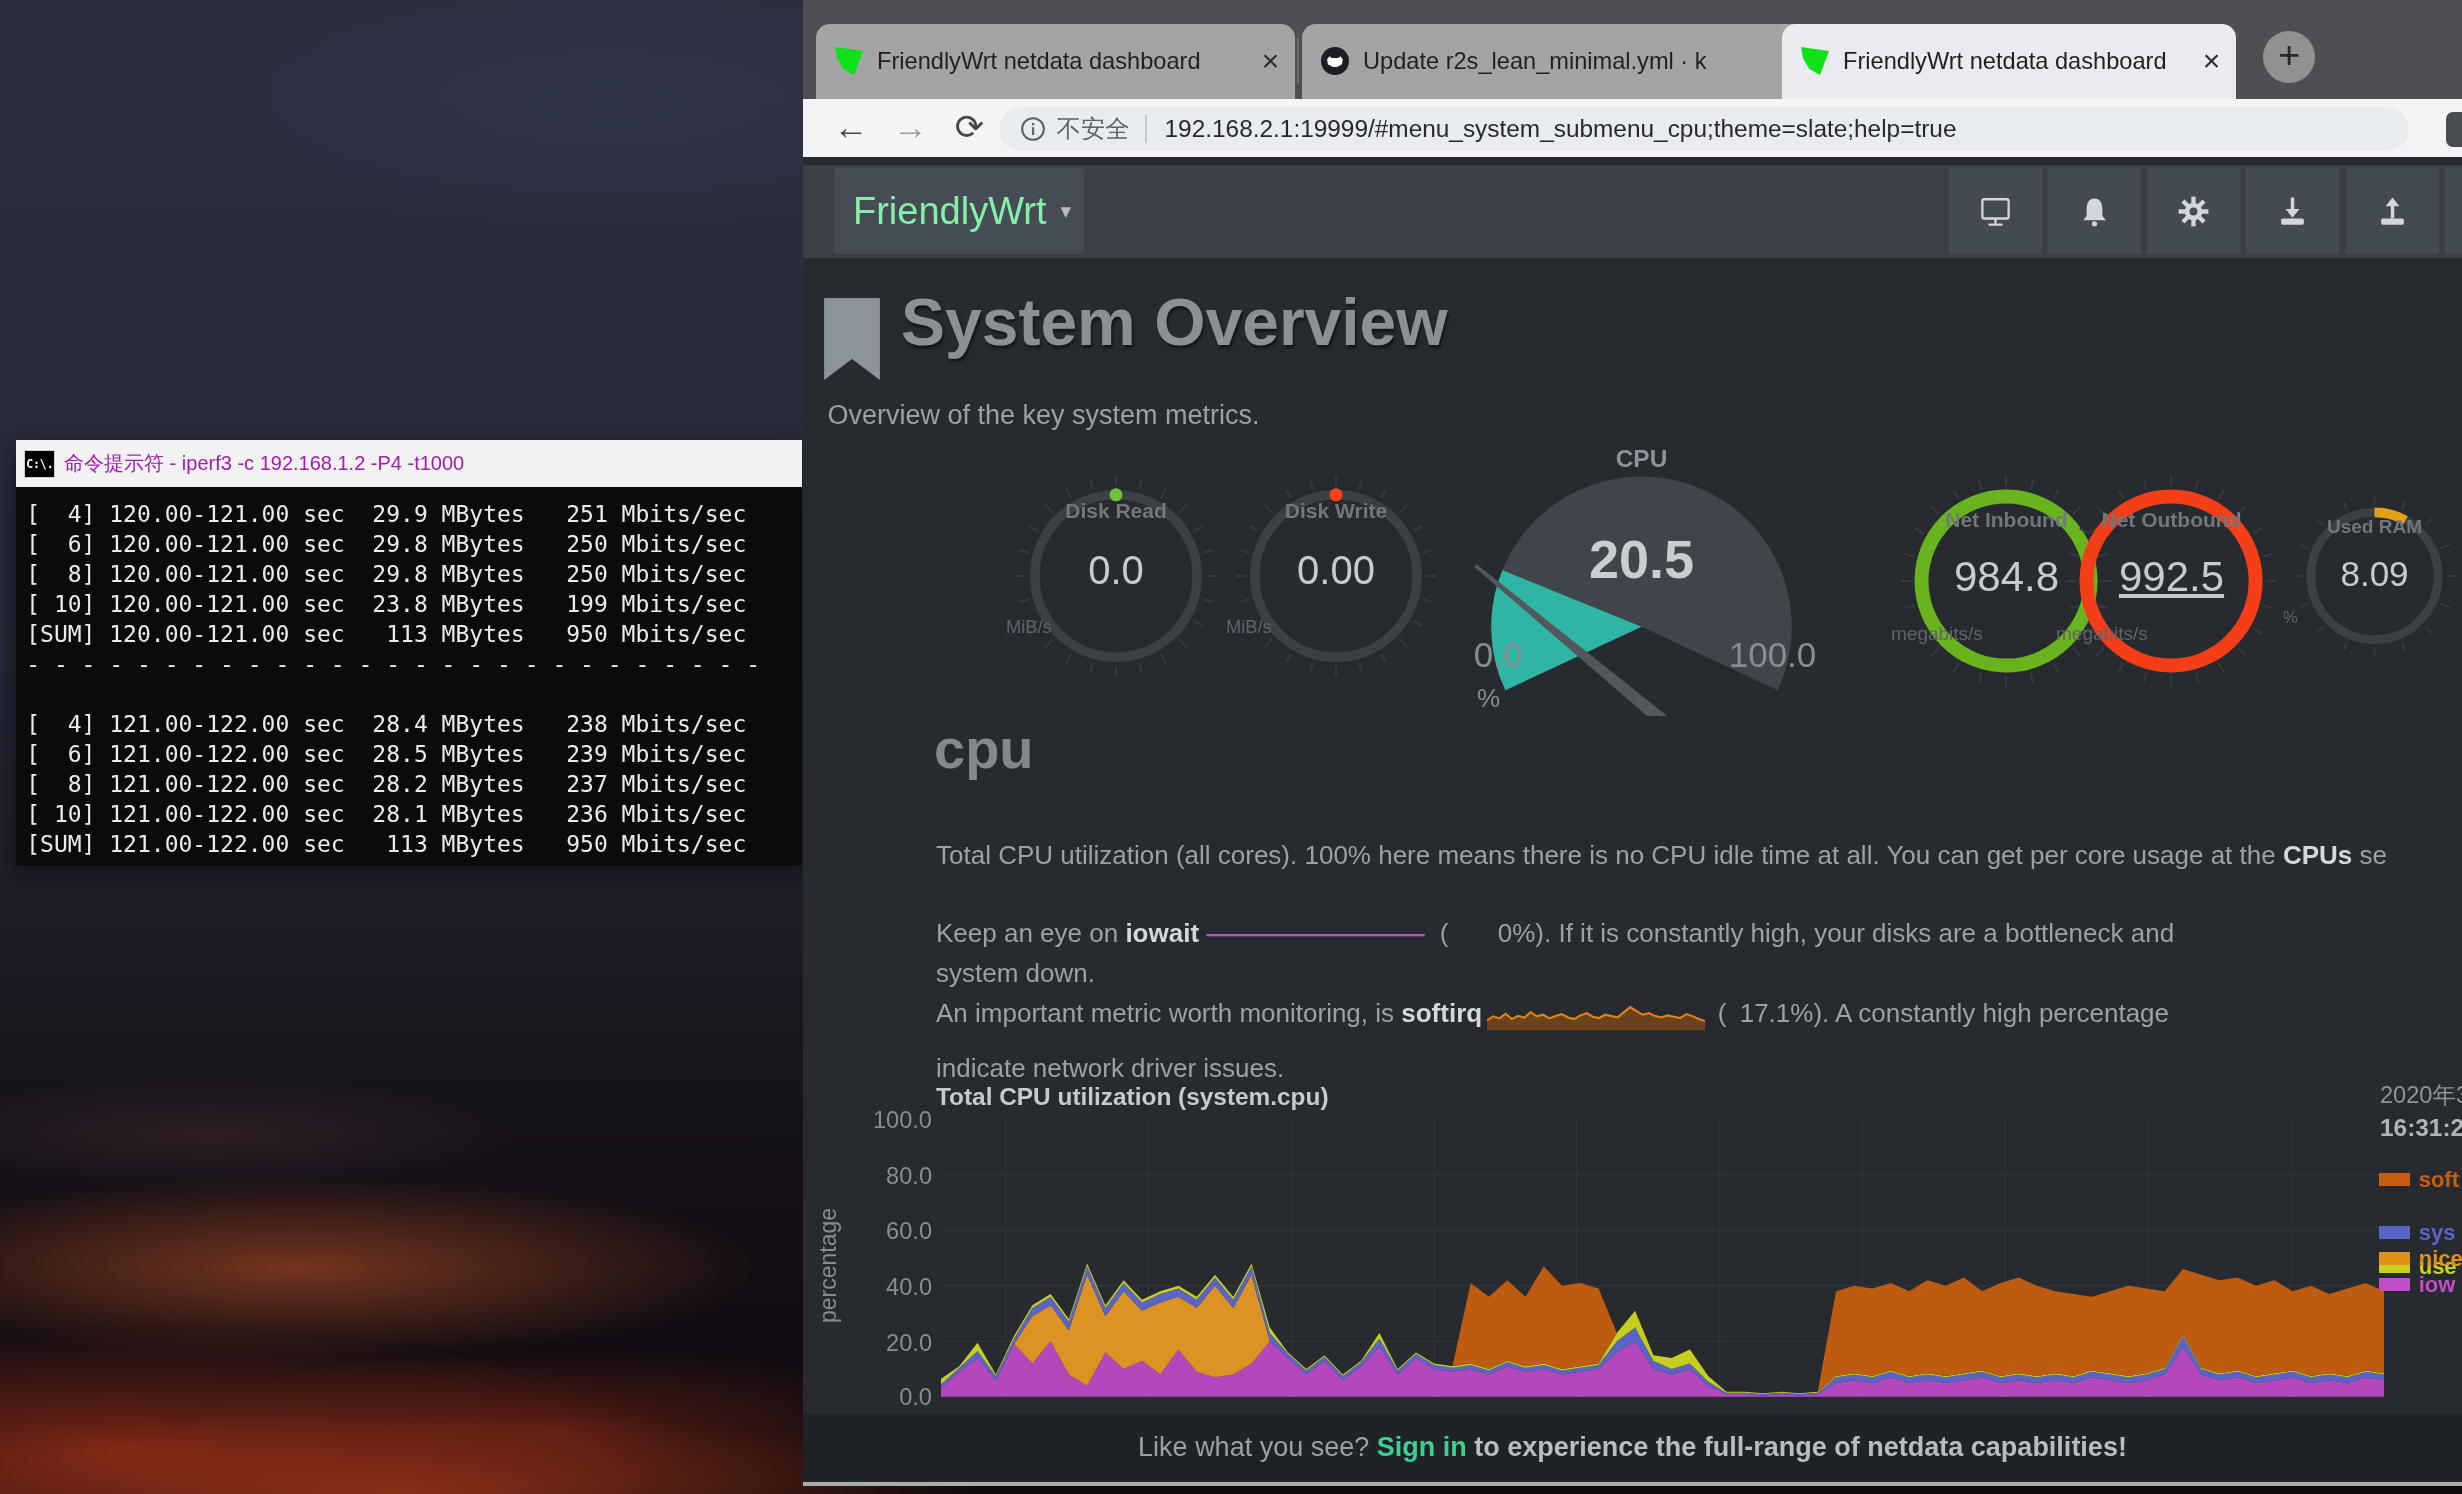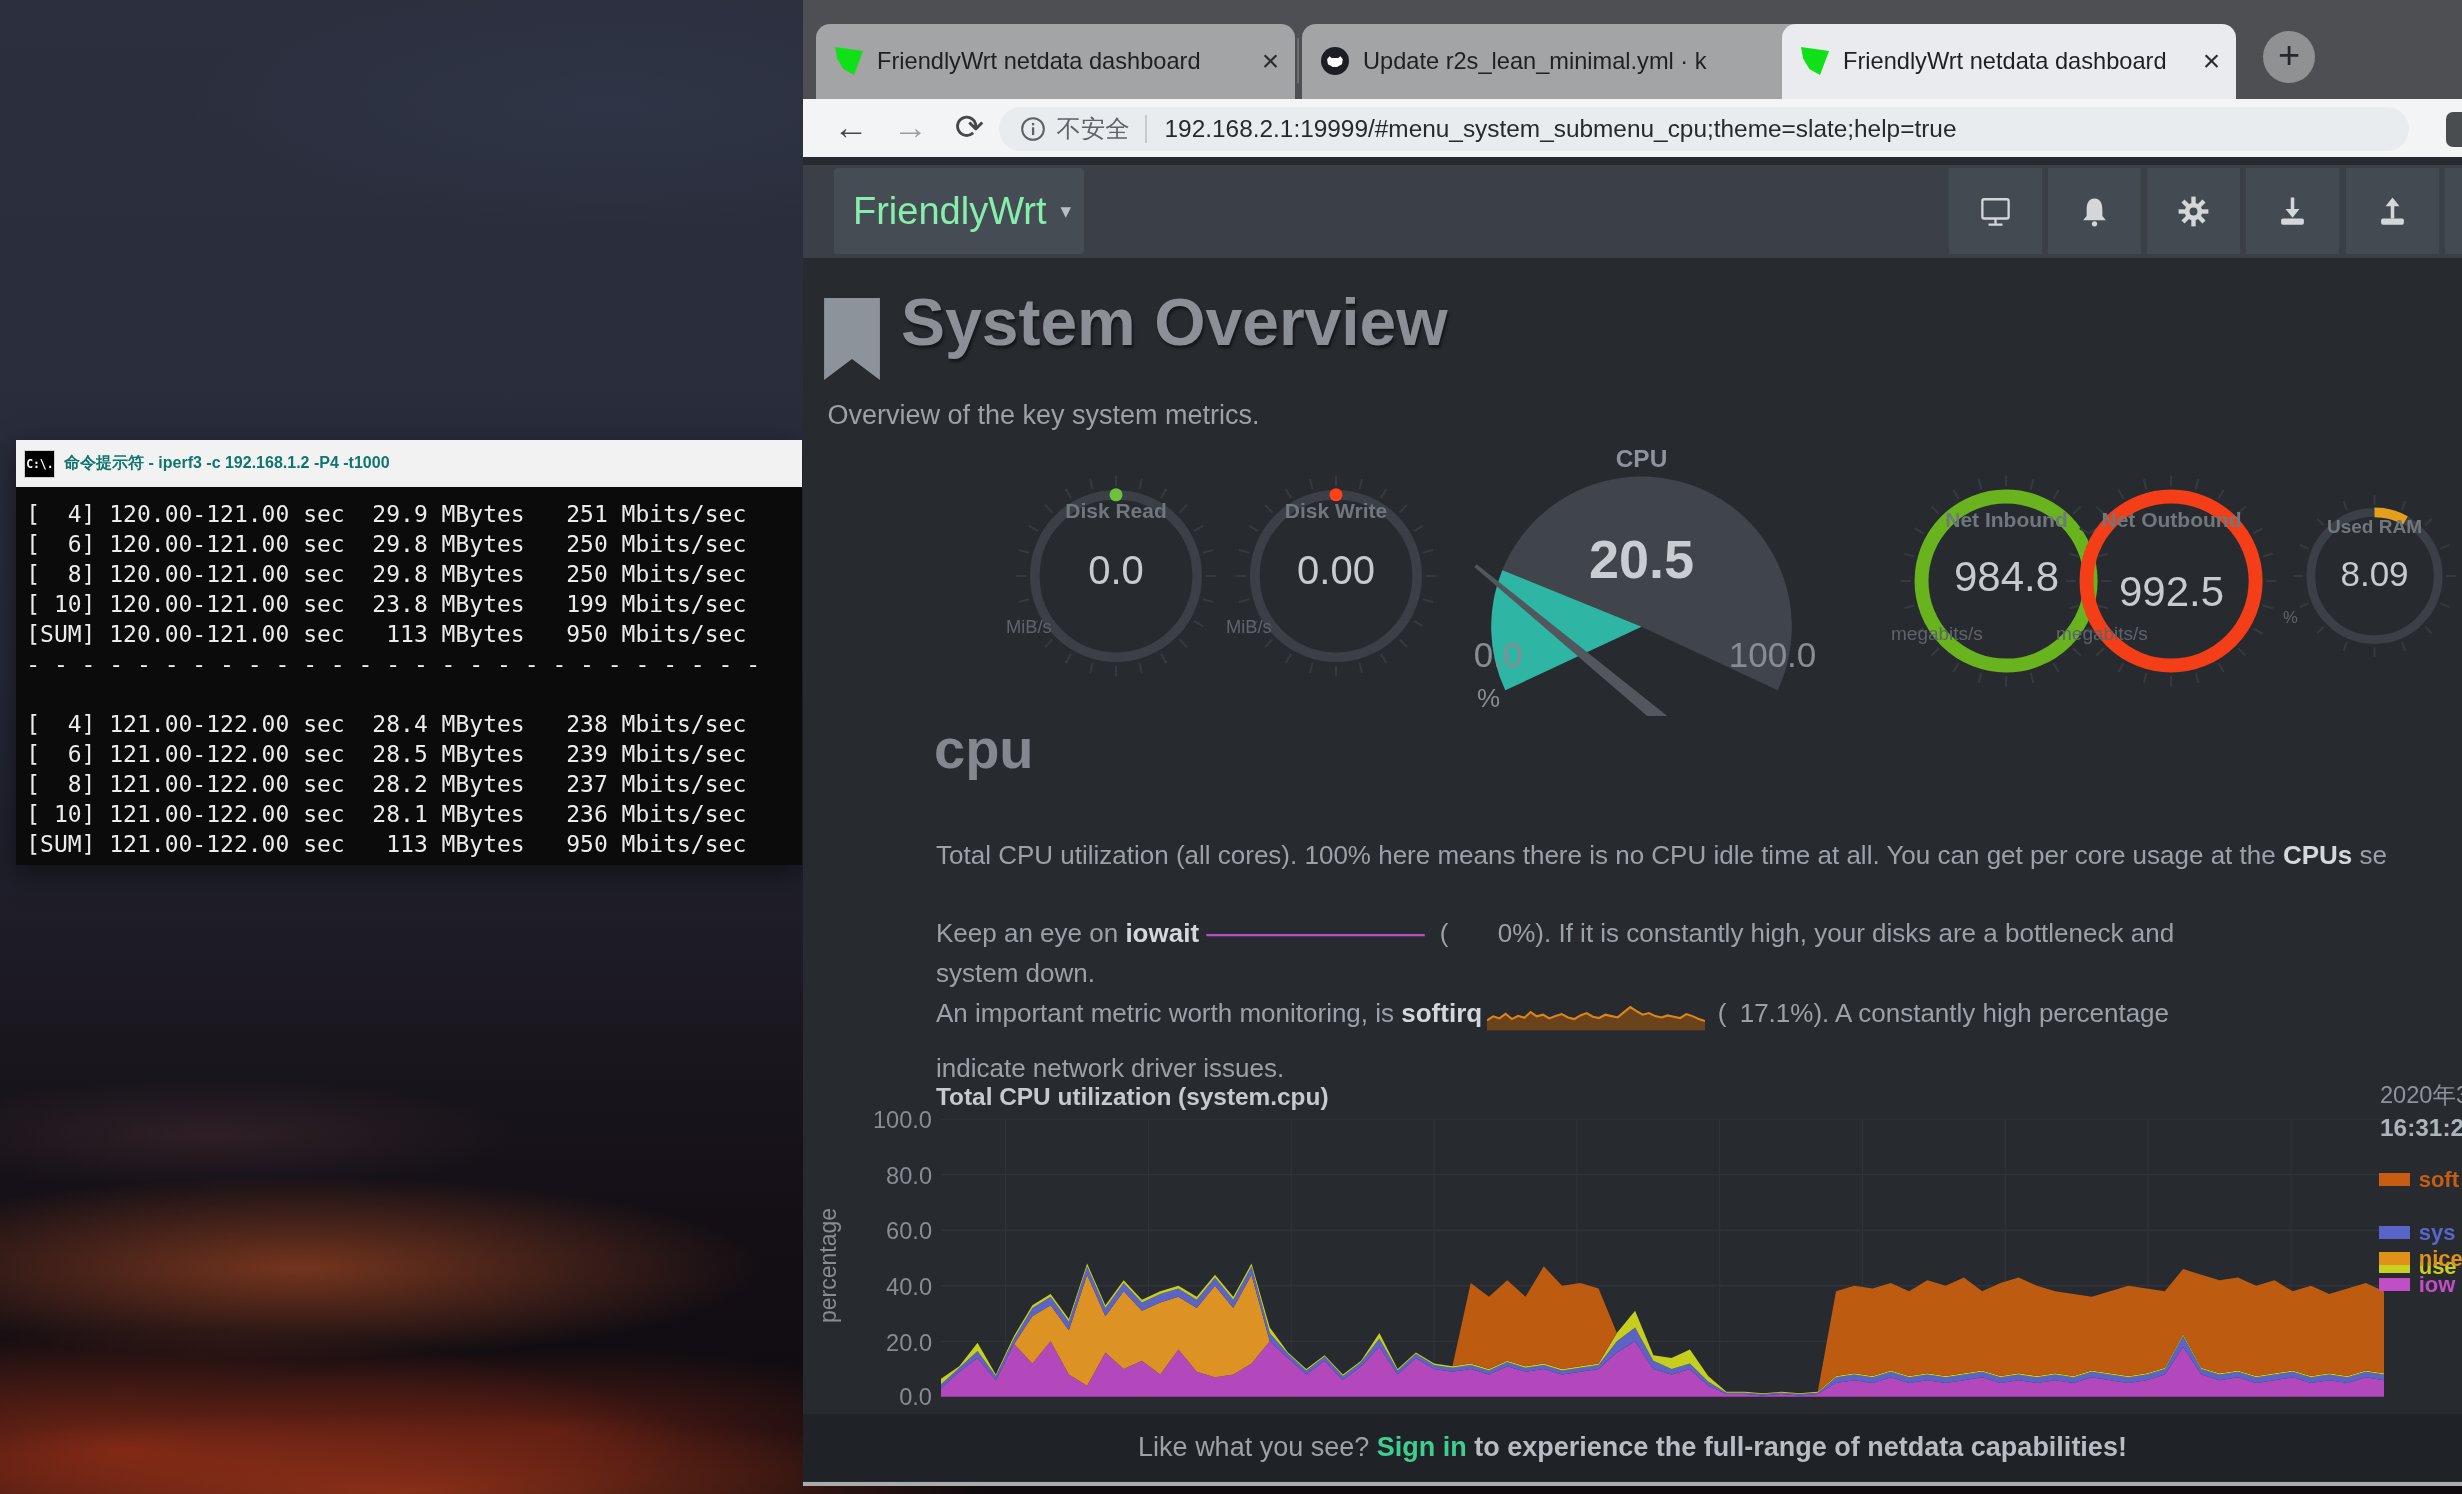--- a/index.html
+++ b/index.html
@@ -17,21 +17,21 @@
       radial-gradient(ellipse 611px 175px at 611px 105px, rgba(62,70,98,.25), rgba(0,0,0,0) 70%),
       linear-gradient(180deg,#2b2f3e 0%, #292d3b 28%, #252837 45%, #1f1f2b 58%, #1a161e 70%, #140f15 82%, #0e0a0e 100%);
   }
 
   
   #terminal { position:absolute; left:15.7px; top:440px; width:786px; height:425px;
     box-shadow:0 7px 26px rgba(0,0,0,.5); }
   #terminal .tbar { height:47px; background:#f2f2f2; display:flex; align-items:center; padding-left:8.7px; }
   #terminal .tbar .cmdicon { width:31px; height:28px; background:#000; border:1.7px solid #cfcfcf; color:#fff;
     font-family:"DejaVu Sans Mono", monospace; font-size:11.4px; font-weight:bold; line-height:26px; text-align:center; margin-right:8.7px; }
-  #terminal .tbar .ttext { font-size:16px; color:#0f766e; white-space:nowrap; overflow:hidden;font-weight:bold; }
+  #terminal .tbar .ttext { font-size:20px; color:#a21caf; white-space:nowrap; overflow:hidden; }
   #terminal .tbody { height:378px; background:#0b0b0b; padding:12.2px 0 0 10.5px; }
   .tline { font-family:"DejaVu Sans Mono", monospace; font-size:23px; line-height:30px; color:#ececec; white-space:pre; min-height:30px; }
 
   
   #browser { position:absolute; left:803px; top:0; width:1659px; height:1486px; }
   #tabstrip { position:absolute; left:0; top:0; width:1659px; height:99px; background:#4d4f52; }
   .tab { position:absolute; top:23.6px; height:75px; border-radius:14px 14px 0 0; display:flex; align-items:center; padding:0 15.7px 0 19px; }
   .tab.inactive { background:#a2a4a6; }
   .tab.active { background:#e9ebee; }
   .tab .fav { width:28px; height:28px; flex:0 0 auto; margin-right:14px; }
@@ -361,21 +361,21 @@
           <line x1="103.78872408382526" y1="255.28591506550845" x2="100.682895542595" y2="266.87702498097724" stroke="#343a40" stroke-width="2.4"></line>
           <line x1="131.99999999999997" y1="259" x2="131.99999999999997" y2="271" stroke="#343a40" stroke-width="2.4"></line>
           <line x1="160.2112759161748" y1="255.28591506550845" x2="163.31710445740507" y2="266.87702498097724" stroke="#343a40" stroke-width="2.4"></line>
           <line x1="186.5" y1="244.3967690125038" x2="192.5" y2="254.78907385791706" stroke="#343a40" stroke-width="2.4"></line>
           <line x1="209.07463914933368" y1="227.07463914933368" x2="217.55992052357223" y2="235.55992052357226" stroke="#343a40" stroke-width="2.4"></line>
           <line x1="226.3967690125038" y1="204.50000000000006" x2="236.78907385791706" y2="210.50000000000006" stroke="#343a40" stroke-width="2.4"></line>
           <line x1="237.28591506550845" y1="178.21127591617477" x2="248.87702498097727" y2="181.317104457405" stroke="#343a40" stroke-width="2.4"></line>
           <circle cx="132" cy="150" r="97" fill="none" stroke="#f43e17" stroke-width="16"></circle>
         </svg>
       <div class="gname" style="top:58px; font-size:21px;">Net Outbound</div>
-      <div class="gvalue" style="top:118px; font-size:42px;">992.5</div>
+      <div class="gvalue" style="top:103px; font-size:42px;text-decoration:underline;">992.5</div>
       <div class="gunit" style="top:173px; font-size:19px;">megabits/s</div>
     </div>
     <div class="gaugebox" id="g-ram" style="left:1480px; top:310px; width:183px; height:218px;">
       <svg width="183" height="218" viewBox="0 0 210 250">
           <line x1="187" y1="125" x2="198" y2="125" stroke="#343a40" stroke-width="2.4"></line>
           <line x1="180.7581216659255" y1="93.61995854606263" x2="190.92079652354965" y2="89.41044079004665" stroke="#343a40" stroke-width="2.4"></line>
           <line x1="162.9827560572969" y1="67.01724394270312" x2="170.76093065034894" y2="59.23906934965109" stroke="#343a40" stroke-width="2.4"></line>
           <line x1="136.38004145393737" y1="49.241878334074485" x2="140.58955920995336" y2="39.07920347645033" stroke="#343a40" stroke-width="2.4"></line>
           <line x1="105" y1="43" x2="105" y2="32" stroke="#343a40" stroke-width="2.4"></line>
           <line x1="73.61995854606263" y1="49.241878334074485" x2="69.41044079004666" y2="39.07920347645033" stroke="#343a40" stroke-width="2.4"></line>

